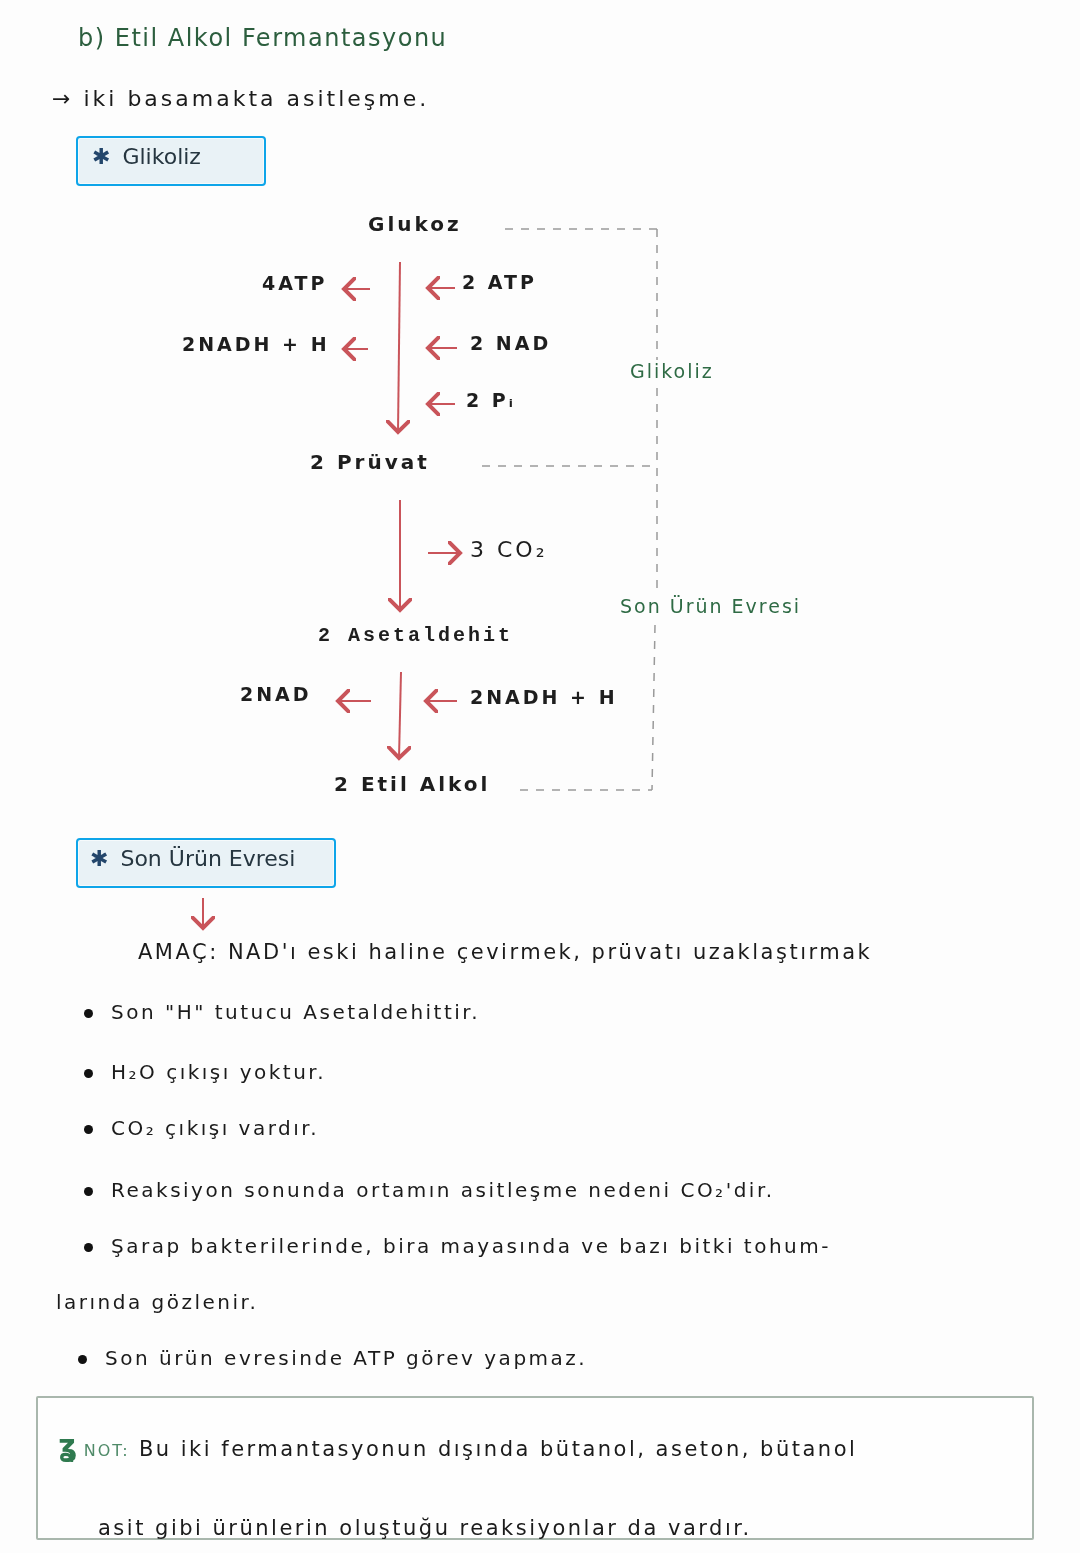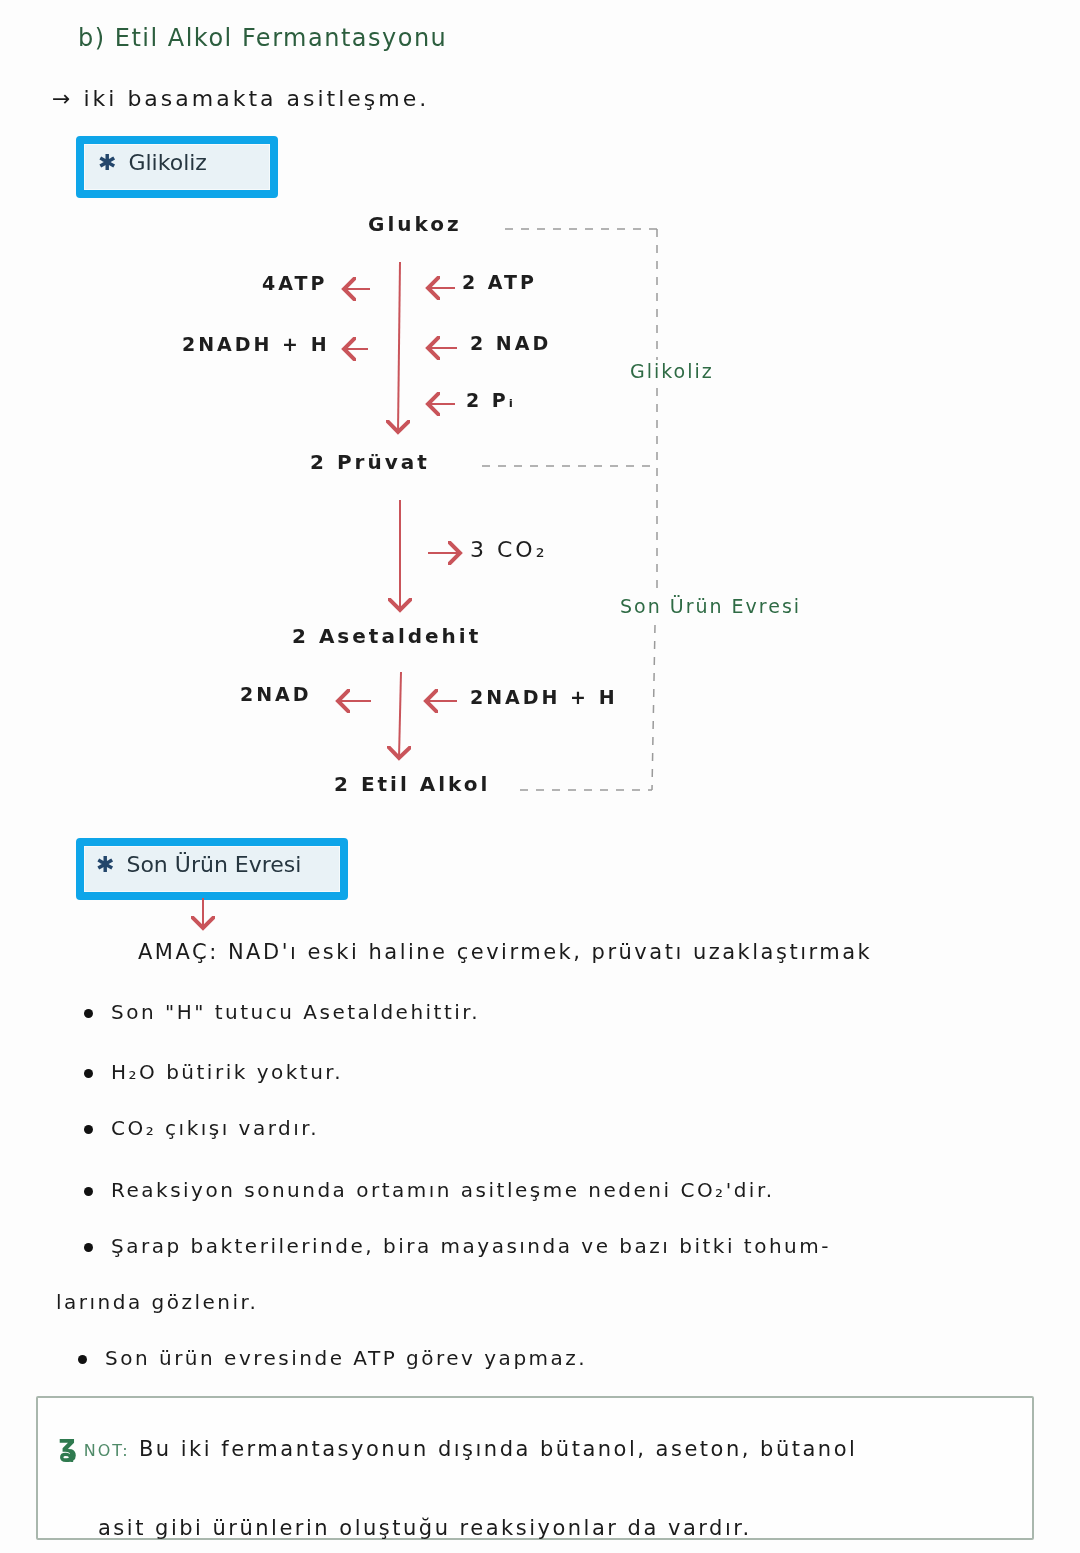--- a/index.html
+++ b/index.html
@@ -7,21 +7,21 @@
     width: 1080px; height: 1553px; position: relative; overflow: hidden;
     background: #fdfdfd;
     font-family: "DejaVu Sans", sans-serif;
     color: #1b1b1b;
   }
   .abs { position: absolute; white-space: nowrap; }
   .hand { font-family: "DejaVu Sans", sans-serif; letter-spacing: 2px; }
   .title { left: 78px; top: 24px; font-size: 24px; color: #2c5e3e; letter-spacing: 1.5px; }
   .intro { left: 52px; top: 86px; font-size: 22px; letter-spacing: 3px; }
   .box {
-    border: 8px solid #0ea5e9; background: #e9f2f6; border-radius: 4px;
+    border: 2px solid #0ea5e9; background: #e9f2f6; border-radius: 4px;
     padding: 6px 14px; font-size: 22px; color: #263640;
     box-shadow: inset 0 0 0 1px rgba(255,255,255,0.6);
   }
   .star { color: #23466b; margin-right: 12px; font-weight: bold; }
   .box1 { left: 76px; top: 136px; width: 158px; height: 34px; }
   .box2 { left: 76px; top: 838px; width: 232px; height: 34px; padding: 6px 12px; }
   .node { font-size: 20px; font-weight: bold; letter-spacing: 3px; color: #1e1e1e; text-align: center; }
   .side { font-size: 19px; font-weight: bold; letter-spacing: 3px; color: #1e1e1e; }
   .label-green { font-size: 19px; color: #2f6b45; letter-spacing: 2px; }
   svg.diagram { position: absolute; left: 0; top: 0; }
@@ -77,21 +77,21 @@
     <line x1="657" y1="229" x2="657" y2="360"></line>
     <line x1="657" y1="388" x2="657" y2="590"></line>
     <line x1="482" y1="466" x2="657" y2="466"></line>
     <line x1="655" y1="625" x2="652" y2="790"></line>
     <line x1="520" y1="790" x2="652" y2="790"></line>
   </g>
 </svg>
 
 <div class="abs node" style="left:368px; top:212px;">Glukoz</div>
 <div class="abs node" style="left:310px; top:450px;">2 Prüvat</div>
-<div class="abs node" style="left:292px; top:624px;">2 Asetaldehit</div>
+<div class="abs node" style="left:318px; top:624px;font-family:Liberation Mono, monospace;">2 Asetaldehit</div>
 <div class="abs node" style="left:310px; top:772px;margin-left:24px;">2 Etil Alkol</div>
 
 <div class="abs side" style="left:262px; top:272px;">4ATP</div>
 <div class="abs side" style="left:182px; top:333px;">2NADH + H</div>
 <div class="abs side" style="left:462px; top:271px;">2 ATP</div>
 <div class="abs side" style="left:470px; top:332px;">2 NAD</div>
 <div class="abs side" style="left:466px; top:389px;">2 Pᵢ</div>
 <div class="abs side" style="left:470px; top:537px; font-size:22px; font-weight:normal;">3 CO₂</div>
 <div class="abs side" style="left:240px; top:683px;">2NAD</div>
 <div class="abs side" style="left:470px; top:686px;">2NADH + H</div>
@@ -102,21 +102,21 @@
 <div class="abs box box2">
   <span class="star">✱</span><span>Son Ürün Evresi</span>
 </div>
 <svg class="diagram" width="1080" height="1553" style="pointer-events:none">
   <line x1="203" y1="898" x2="203" y2="928" stroke="#c9545a" stroke-width="2" marker-end="url(#ah)"></line>
 </svg>
 
 <div class="abs hand amac">AMAÇ: NAD'ı eski haline çevirmek, prüvatı uzaklaştırmak</div>
 
 <div class="abs bullet" style="left:84px; top:1000px;"><span class="dot"></span><span>Son "H" tutucu Asetaldehittir.</span></div>
-<div class="abs bullet" style="left:84px; top:1060px;"><span class="dot"></span><span>H₂O bütirik yoktur.</span></div>
+<div class="abs bullet" style="left:84px; top:1060px;"><span class="dot"></span><span>H₂O çıkışı yoktur.</span></div>
 <div class="abs bullet" style="left:84px; top:1116px;"><span class="dot"></span><span>CO₂ çıkışı vardır.</span></div>
 <div class="abs bullet" style="left:84px; top:1178px;"><span class="dot"></span><span>Reaksiyon sonunda ortamın asitleşme nedeni CO₂'dir.</span></div>
 <div class="abs bullet" style="left:84px; top:1234px;"><span class="dot"></span><span>Şarap bakterilerinde, bira mayasında ve bazı bitki tohum-</span></div>
 <div class="abs bullet" style="left:56px; top:1290px;">larında gözlenir.</div>
 <div class="abs bullet" style="left:78px; top:1346px;"><span class="dot"></span><span>Son ürün evresinde ATP görev yapmaz.</span></div>
 
 <div class="note-box"></div>
 <div class="abs note-line" style="left:58px; top:1428px;">
   <span class="note-icon">ʓ</span><span class="note-prefix">NOT:</span>
   <span>Bu iki fermantasyonun dışında bütanol, aseton, bütanol</span>

